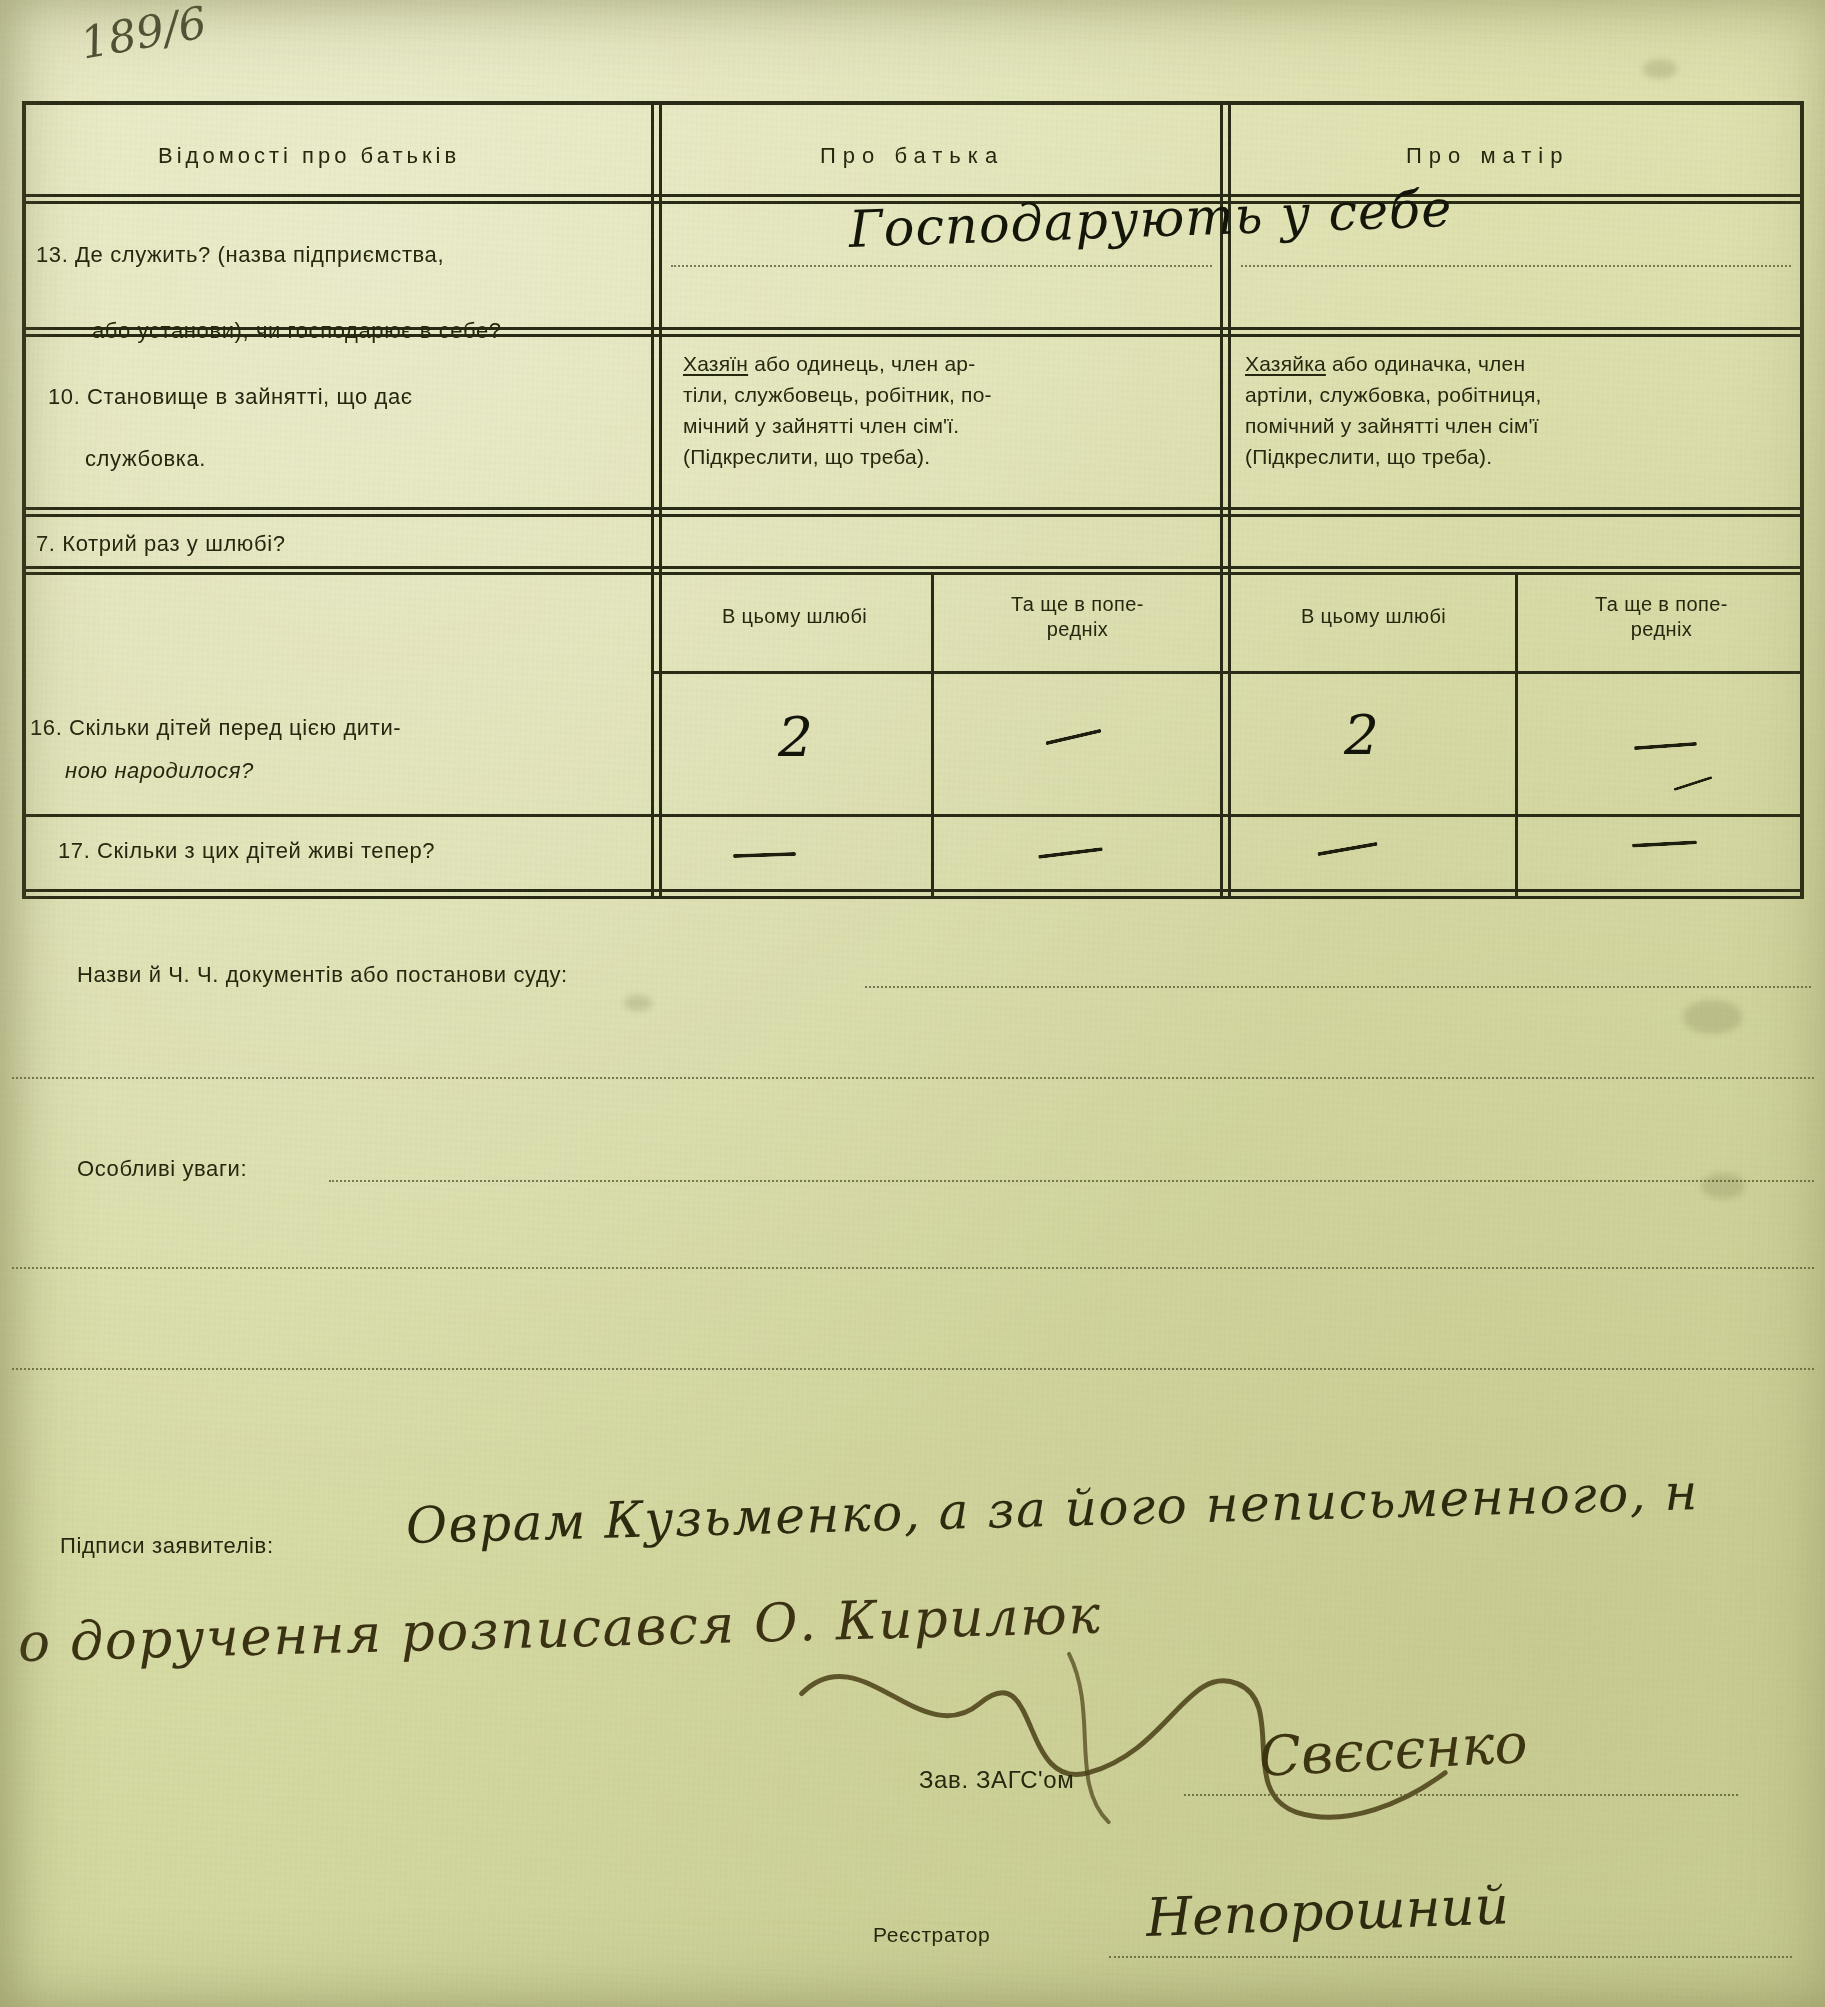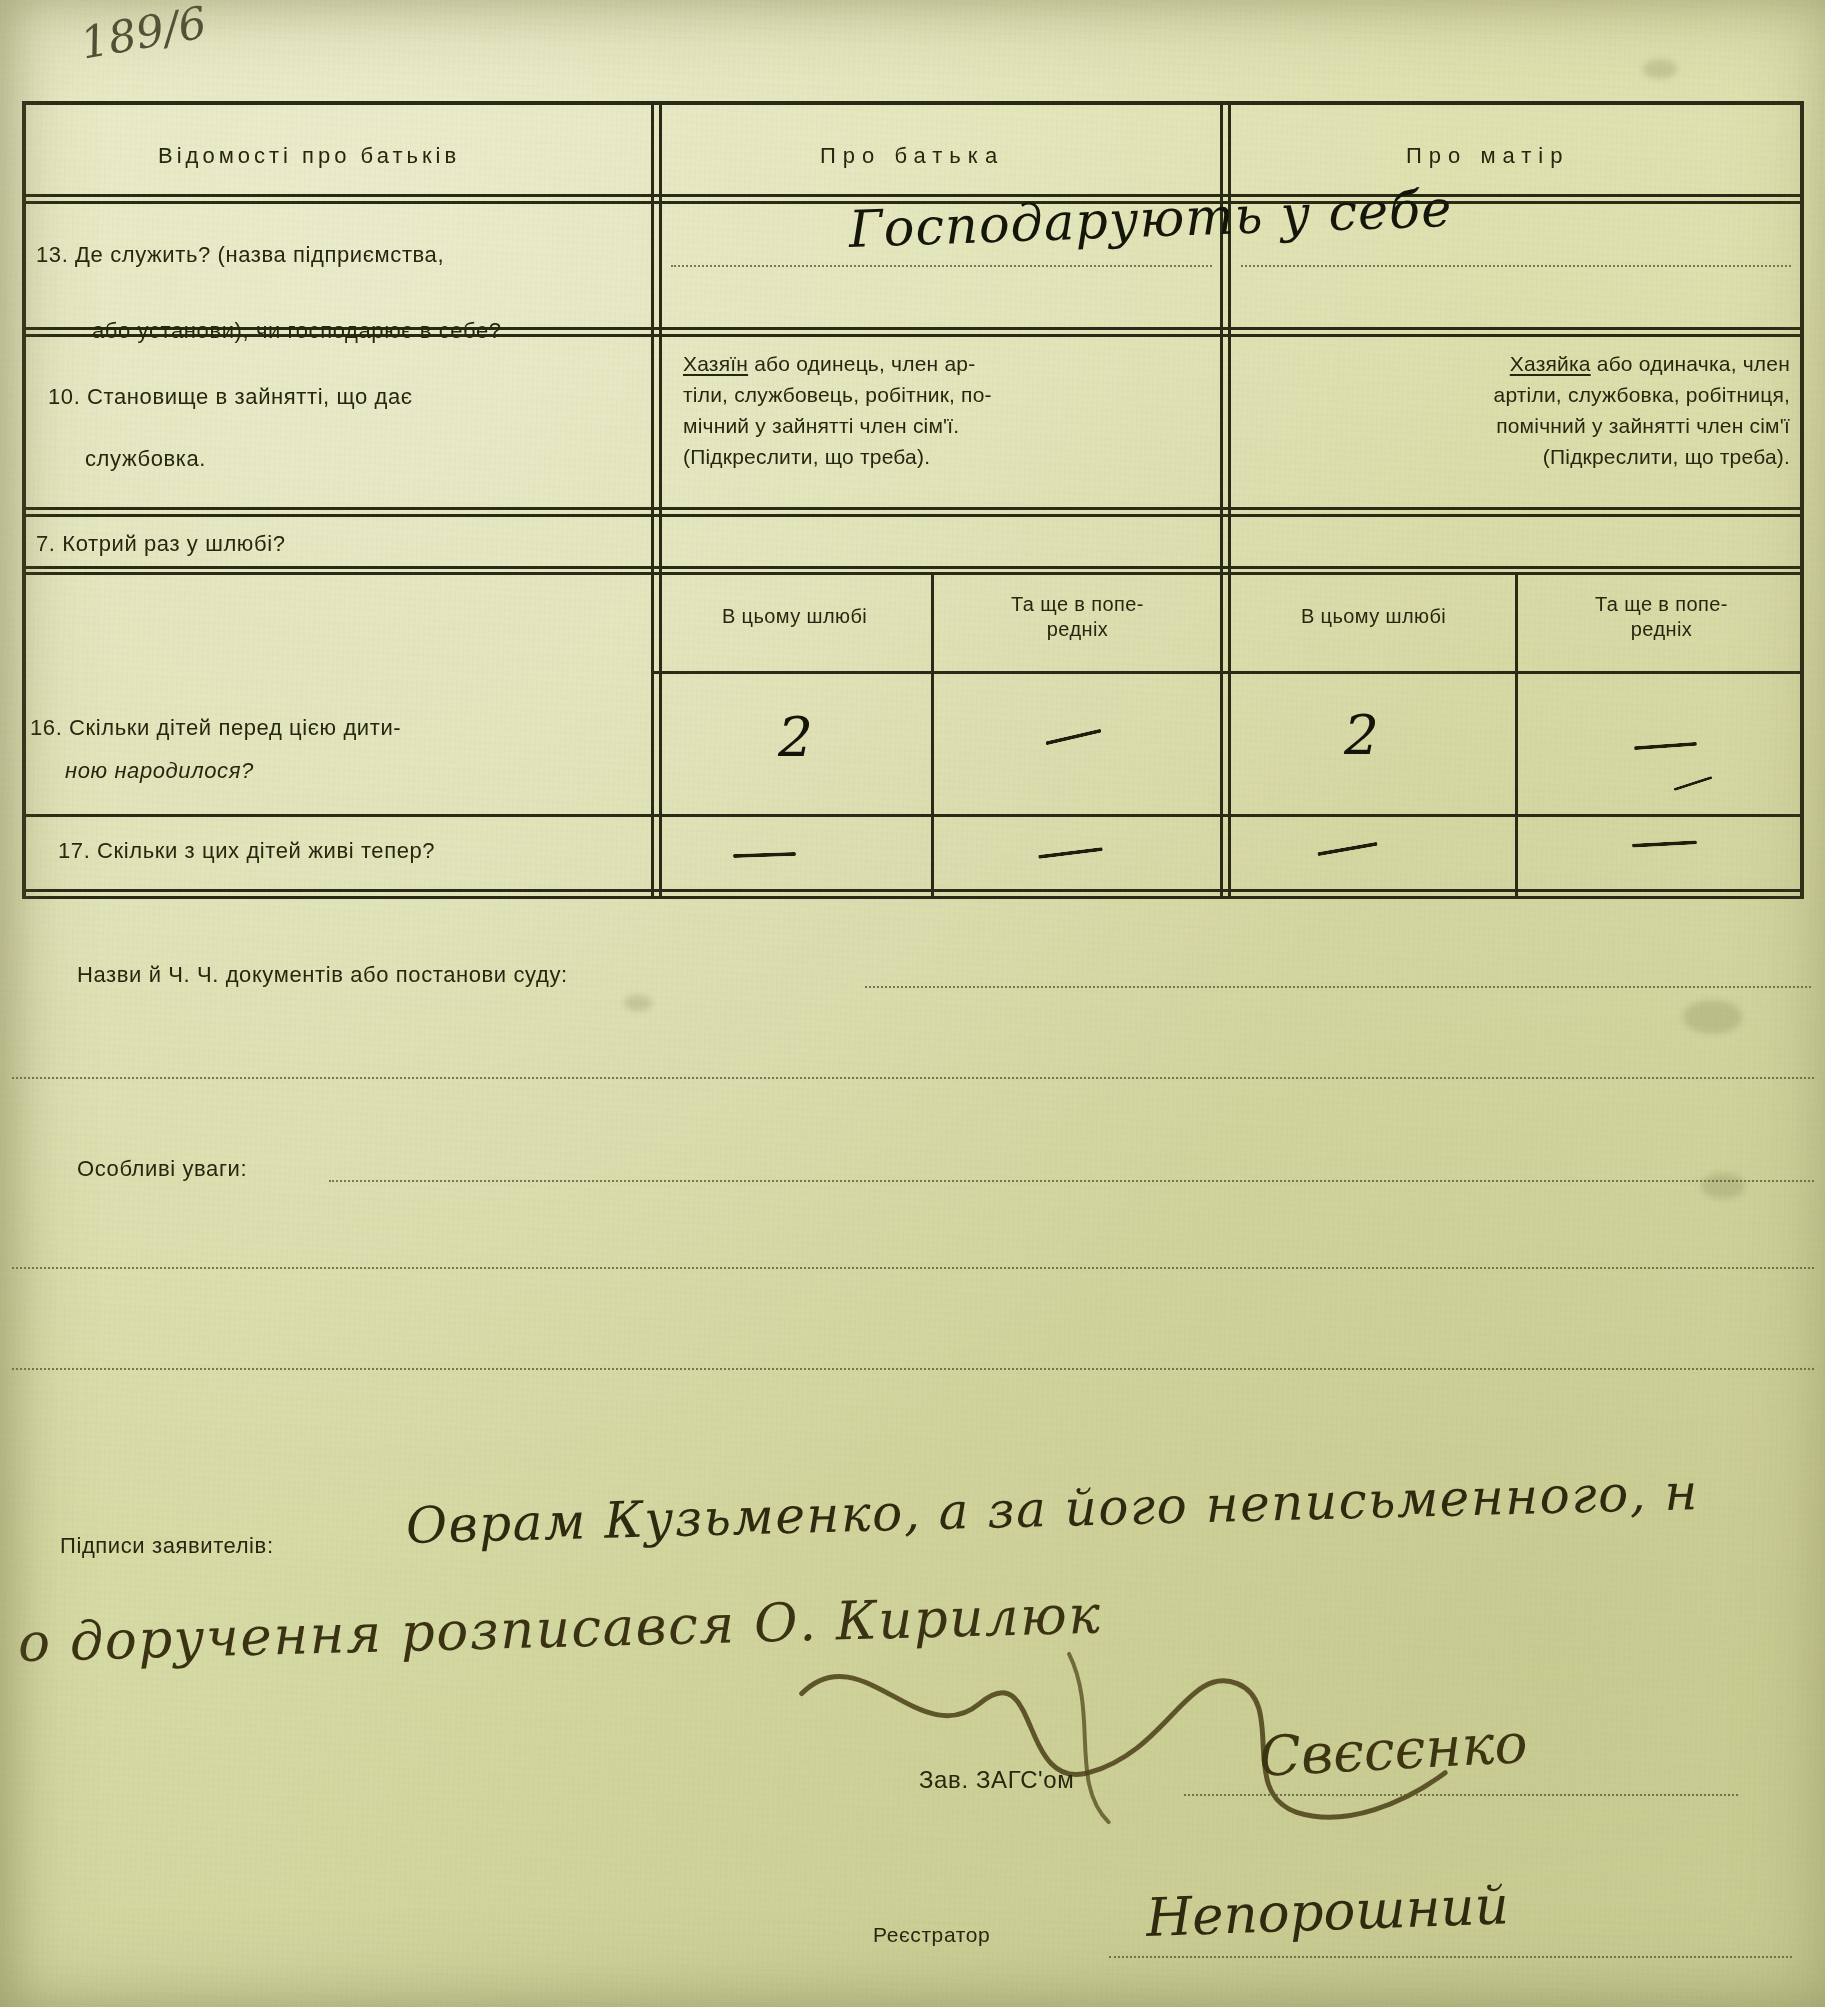--- a/index.html
+++ b/index.html
@@ -177,21 +177,21 @@
 <div class="lbl" style="left:85px;top:446px;">службовка.</div>
 
 <div class="cellnote" style="left:683px;top:348px;width:525px;">
   <span class="ul">Хазяїн</span>
   <span> або одинець, член ар-</span><br>
   <span>тіли, службовець, робітник, по-</span><br>
   <span>мічний  у  зайнятті  член сім'ї.</span><br>
   <span>(Підкреслити, що треба).</span>
 </div>
 
-<div class="cellnote" style="left:1245px;top:348px;width:545px;text-align:right;">
+<div class="cellnote" style="left:1245px;top:348px;width:545px;">
   <span class="ul">Хазяйка</span>
   <span> або  одиначка,  член</span><br>
   <span>артіли, службовка,  робітниця,</span><br>
   <span>помічний у зайнятті член сім'ї</span><br>
   <span>(Підкреслити, що треба).</span>
 </div>
 
 <div class="lbl" style="left:36px;top:531px;">7.  Котрий раз у шлюбі?</div>
 
 <div class="sub" style="left:665px;top:604px;width:259px;">В цьому шлюбі</div>

